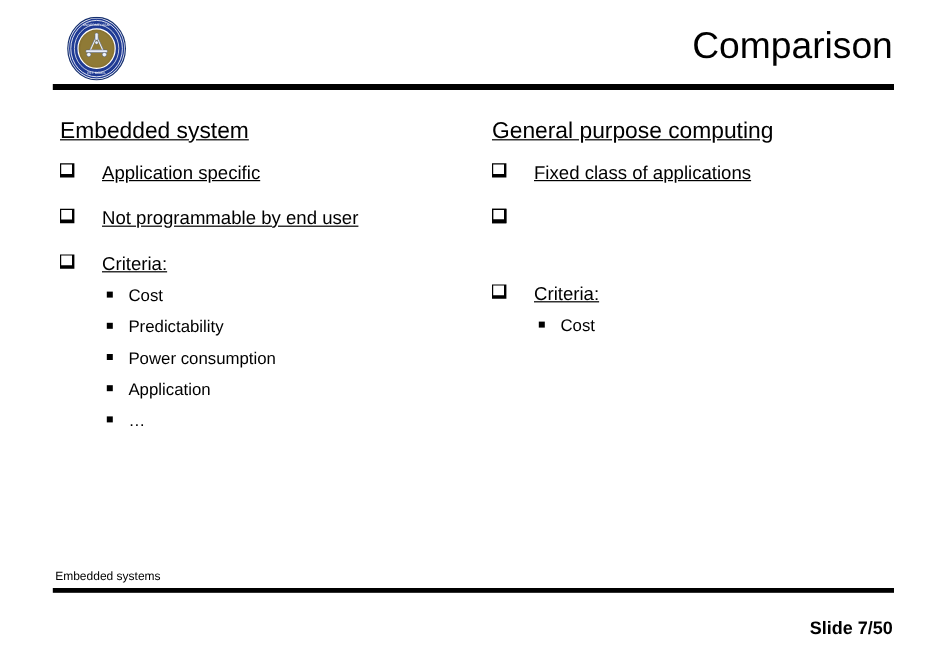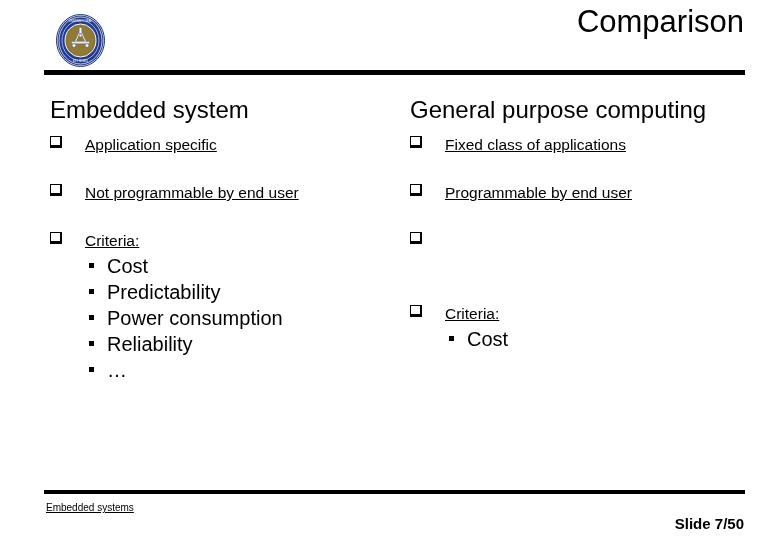--- a/index.html
+++ b/index.html
@@ -25,21 +25,21 @@
     left: 54px;
     top: 14px;
     width: 53px;
     height: 53px;
   }
   #logo svg { display: block; }
 
   #slide-title {
     position: absolute;
     right: 36px;
-    top: 4px;
+    top: 20px;
     font-size: 31px;
     line-height: 36px;
     text-align: right;
     letter-spacing: 0px;
     white-space: nowrap;
   }
 
   .rule {
     position: absolute;
     left: 44px;
@@ -52,35 +52,36 @@
 
   
   .column {
     position: absolute;
     top: 98px;
   }
   #col-left  { left: 47px;  width: 360px; }
   #col-right { left: 407px; width: 350px; }
 
   .col-heading {
-    font-size: 24px;
+    font-size: 19px;
     line-height: 23px;
     margin: 0 0 0 3px;
     white-space: nowrap;
+    text-decoration: underline;
   }
 
   .bullets {
     list-style: none;
     margin: 0;
     padding: 0;
   }
   .bullet-row {
     position: relative;
     padding-left: 38px;
-    margin-top: 28px;
+    margin-top: 18px;
     font-size: 15.5px;
     line-height: 20px;
   }
   .bullet-row:first-child { margin-top: 14px; }
 
   .bullet-mark {
     position: absolute;
     left: 3px;
     top: 1px;
     width: 12px;
@@ -95,21 +96,21 @@
 
   
   .subbullets {
     list-style: none;
     margin: 6px 0 0 0;
     padding: 0;
   }
   .sub-row {
     position: relative;
     padding-left: 22px;
-    font-size: 20px;
+    font-size: 14px;
     line-height: 18px;
     margin-top: 8px;
   }
   .sub-row:first-child { margin-top: 2px; }
   #col-right .sub-row { margin-top: 6px; }
   #col-right .sub-row:first-child { margin-top: 1px; }
 
   .sub-mark {
     position: absolute;
     left: 4px;
@@ -119,24 +120,23 @@
     background: #000;
   }
 
   
   .spacer-gap { height: 45px; }
 
   
   #footer-left {
     position: absolute;
     left: 46px;
-    top: 501px;
+    top: 474px;
     font-size: 10px;
     line-height: 14px;
-    text-decoration: underline;
   }
   #footer-right {
     position: absolute;
     right: 36px;
     top: 515px;
     font-size: 15px;
     line-height: 18px;
     font-weight: bold;
     white-space: nowrap;
   }
@@ -197,41 +197,40 @@
           <li class="sub-row">
             <span class="sub-mark"></span>
             <span>Predictability</span>
           </li>
           <li class="sub-row">
             <span class="sub-mark"></span>
             <span>Power consumption</span>
           </li>
           <li class="sub-row">
             <span class="sub-mark"></span>
-            <span>Reliability</span>
+            <span>Application</span>
           </li>
           <li class="sub-row">
             <span class="sub-mark"></span>
             <span>…</span>
           </li>
         </ul>
       </li>
     </ul>
   </div>
 
   <div class="column" id="col-right">
     <div class="col-heading">General purpose computing</div>
     <ul class="bullets">
       <li class="bullet-row">
         <span class="bullet-mark"></span>
         <span class="bullet-text">Fixed class of applications</span>
       </li>
       <li class="bullet-row">
         <span class="bullet-mark"></span>
-        <span class="bullet-text">Programmable by end user</span>
       </li>
       <li class="bullet-row">
         <span class="bullet-mark"></span>
       </li>
       <li class="spacer-gap"></li>
       <li class="bullet-row">
         <span class="bullet-mark"></span>
         <span class="bullet-text">Criteria:</span>
         <ul class="subbullets">
           <li class="sub-row">

